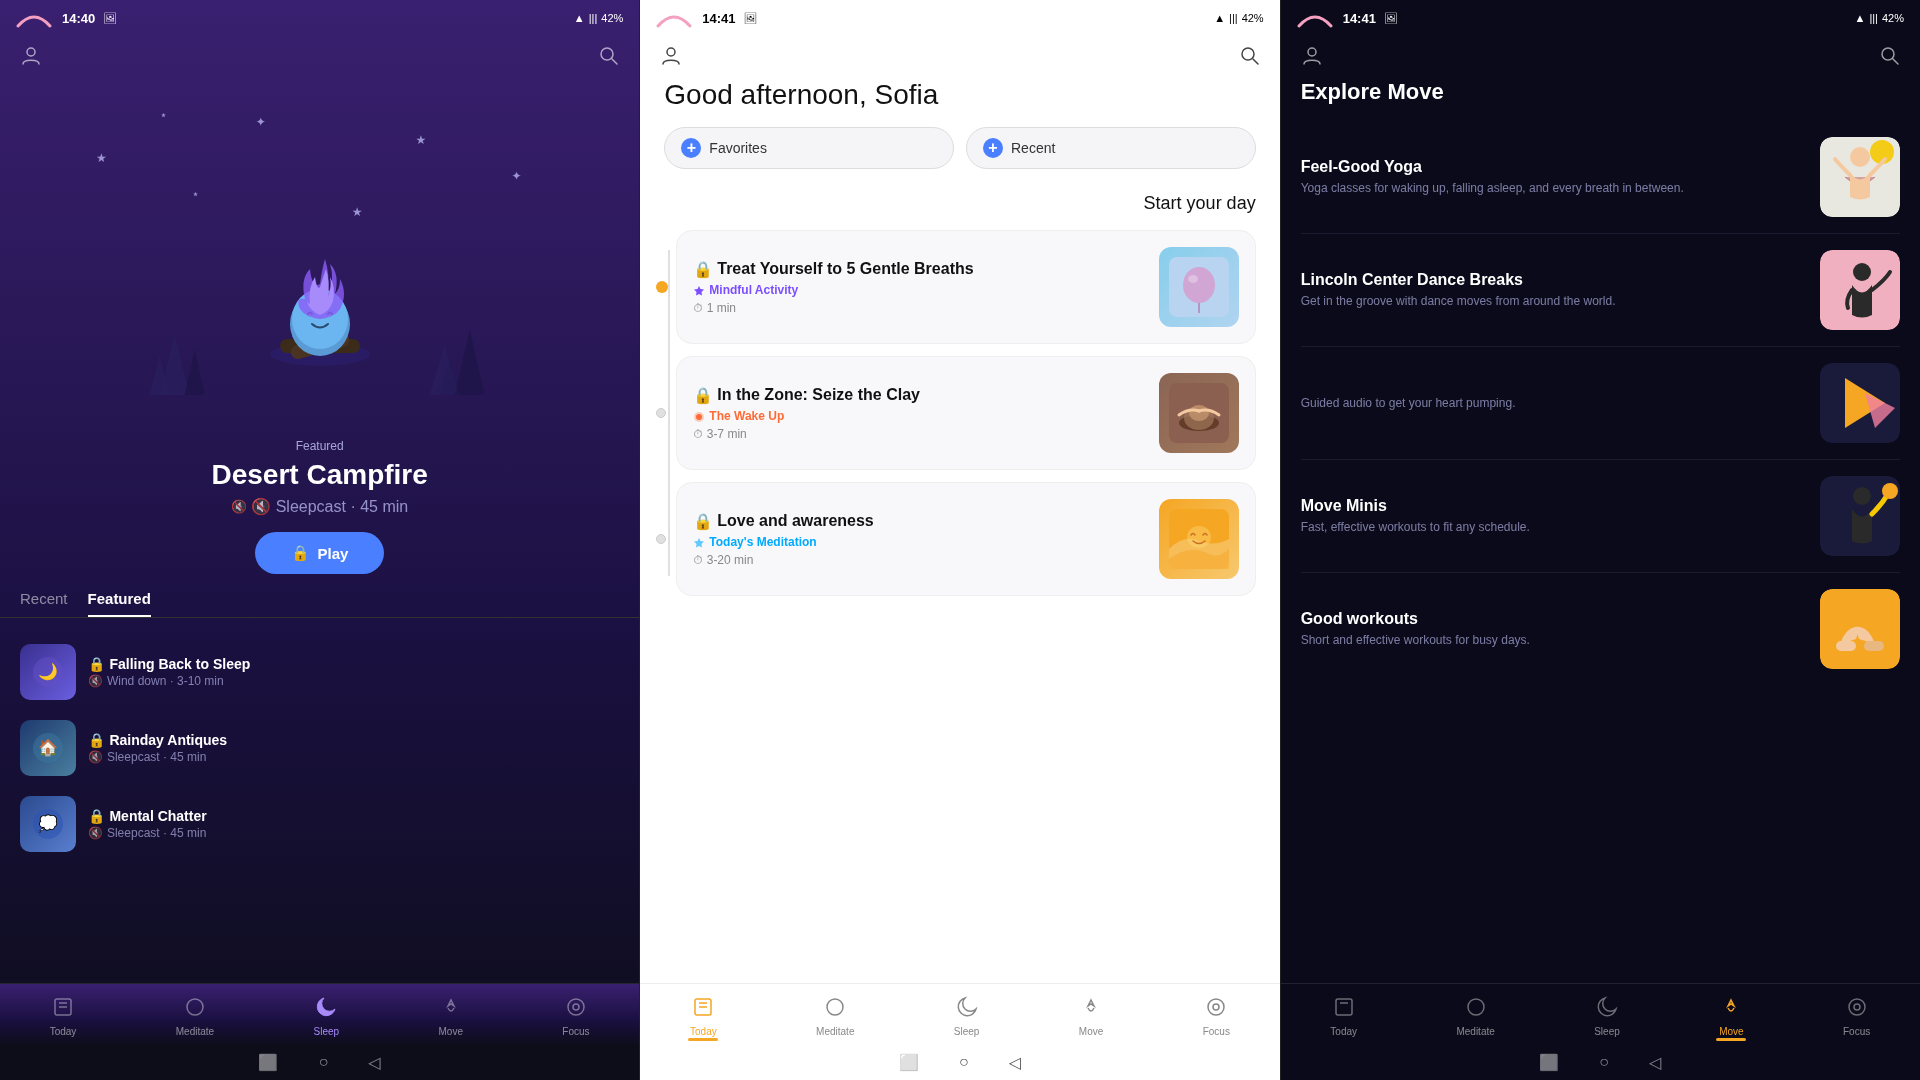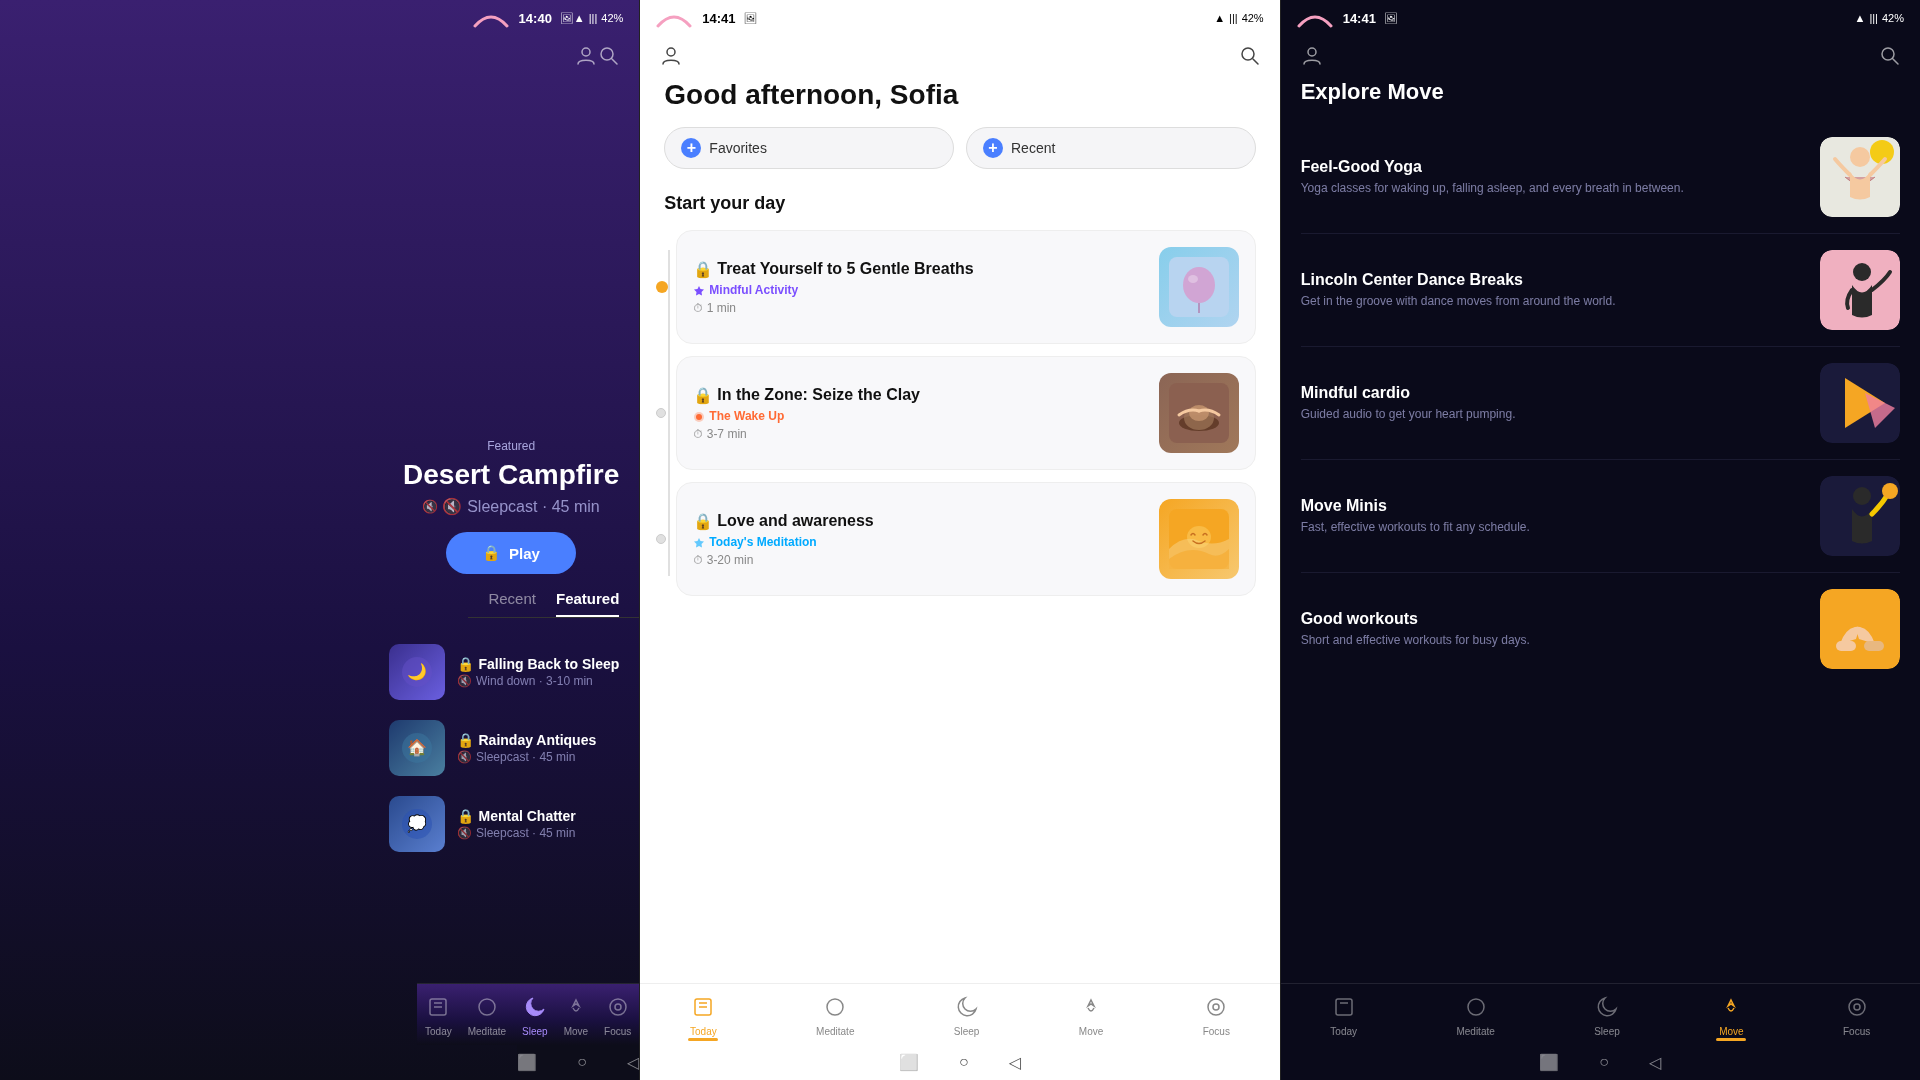--- a/index.html
+++ b/index.html
@@ -219,21 +219,21 @@
       background: #fff;
       color: #333;
     }
 
     .phone2 .nav-icon {
       color: #333;
     }
 
     .greeting {
       font-size: 28px;
-      font-weight: 700;
+      font-weight: 400;
       color: #111;
       padding: 0 24px;
       margin-bottom: 16px;
     }
 
     .action-buttons {
       display: flex;
       gap: 12px;
       padding: 0 24px;
       margin-bottom: 24px;
@@ -263,24 +263,25 @@
       display: flex;
       align-items: center;
       justify-content: center;
       font-size: 16px;
       font-weight: 700;
       flex-shrink: 0;
     }
 
     .section-title {
       font-size: 18px;
-      font-weight: 700;
+      font-weight: 400;
       color: #111;
       padding: 0 24px;
       margin-bottom: 16px;
+      text-align: right;
     }
 
     .day-card {
       background: #f8f8fa;
       border-radius: 16px;
       padding: 16px;
       display: flex;
       align-items: center;
       gap: 12px;
       position: relative;
@@ -473,21 +474,21 @@
       flex: 1;
       overflow-y: auto;
       background: #fff;
     }
   </style>
 </head>
 <body>
 
 <div class="phones-container">
 
-  <div class="phone" style="background: linear-gradient(180deg, #3a2070 0%, #1a1040 60%, #0d0d1a 100%); align-items: flex-end;">
+  <div class="phone" style="background: linear-gradient(180deg, #3a2070 0%, #1a1040 60%, #0d0d1a 100%);">
 
     <div class="status-bar">
       <div class="status-left">
         <svg width="36" height="20" viewBox="0 0 36 20">
           <path d="M2 18 Q18 0 34 18" stroke="#f5a0c0" stroke-width="3" fill="none" stroke-linecap="round"></path>
         </svg>
         <span style="font-size:13px;font-weight:600;color:#fff;margin-left:6px;">14:40</span>
         <span style="color:#fff;font-size:11px;margin-left:4px;">🖼</span>
       </div>
       <div class="status-icons">
@@ -951,21 +952,20 @@
             <path d="M32 35 Q42 50 52 35 L52 65 Q42 70 32 65Z" fill="#2a2a2a"></path>
 
             <path d="M52 40 Q65 30 70 22" stroke="#2a2a2a" stroke-width="4" fill="none" stroke-linecap="round"></path>
             <path d="M32 40 Q25 50 28 58" stroke="#2a2a2a" stroke-width="4" fill="none" stroke-linecap="round"></path>
           </svg>
         </div>
       </div>
 
       <div class="explore-card">
         <div class="explore-card-info">
-          <div class="explore-card-title">Mindful cardio</div>
           <div class="explore-card-subtitle">Guided audio to get your heart pumping.</div>
         </div>
         <div class="explore-card-thumb">
           <svg width="80" height="80" viewBox="0 0 80 80">
             <rect width="80" height="80" fill="#1a1a3a" rx="12"></rect>
 
             <polygon points="25,15 65,40 25,65" fill="#f5a623"></polygon>
 
             <polygon points="45,30 75,45 55,65" fill="#f080a0" opacity="0.8"></polygon>
           </svg>

